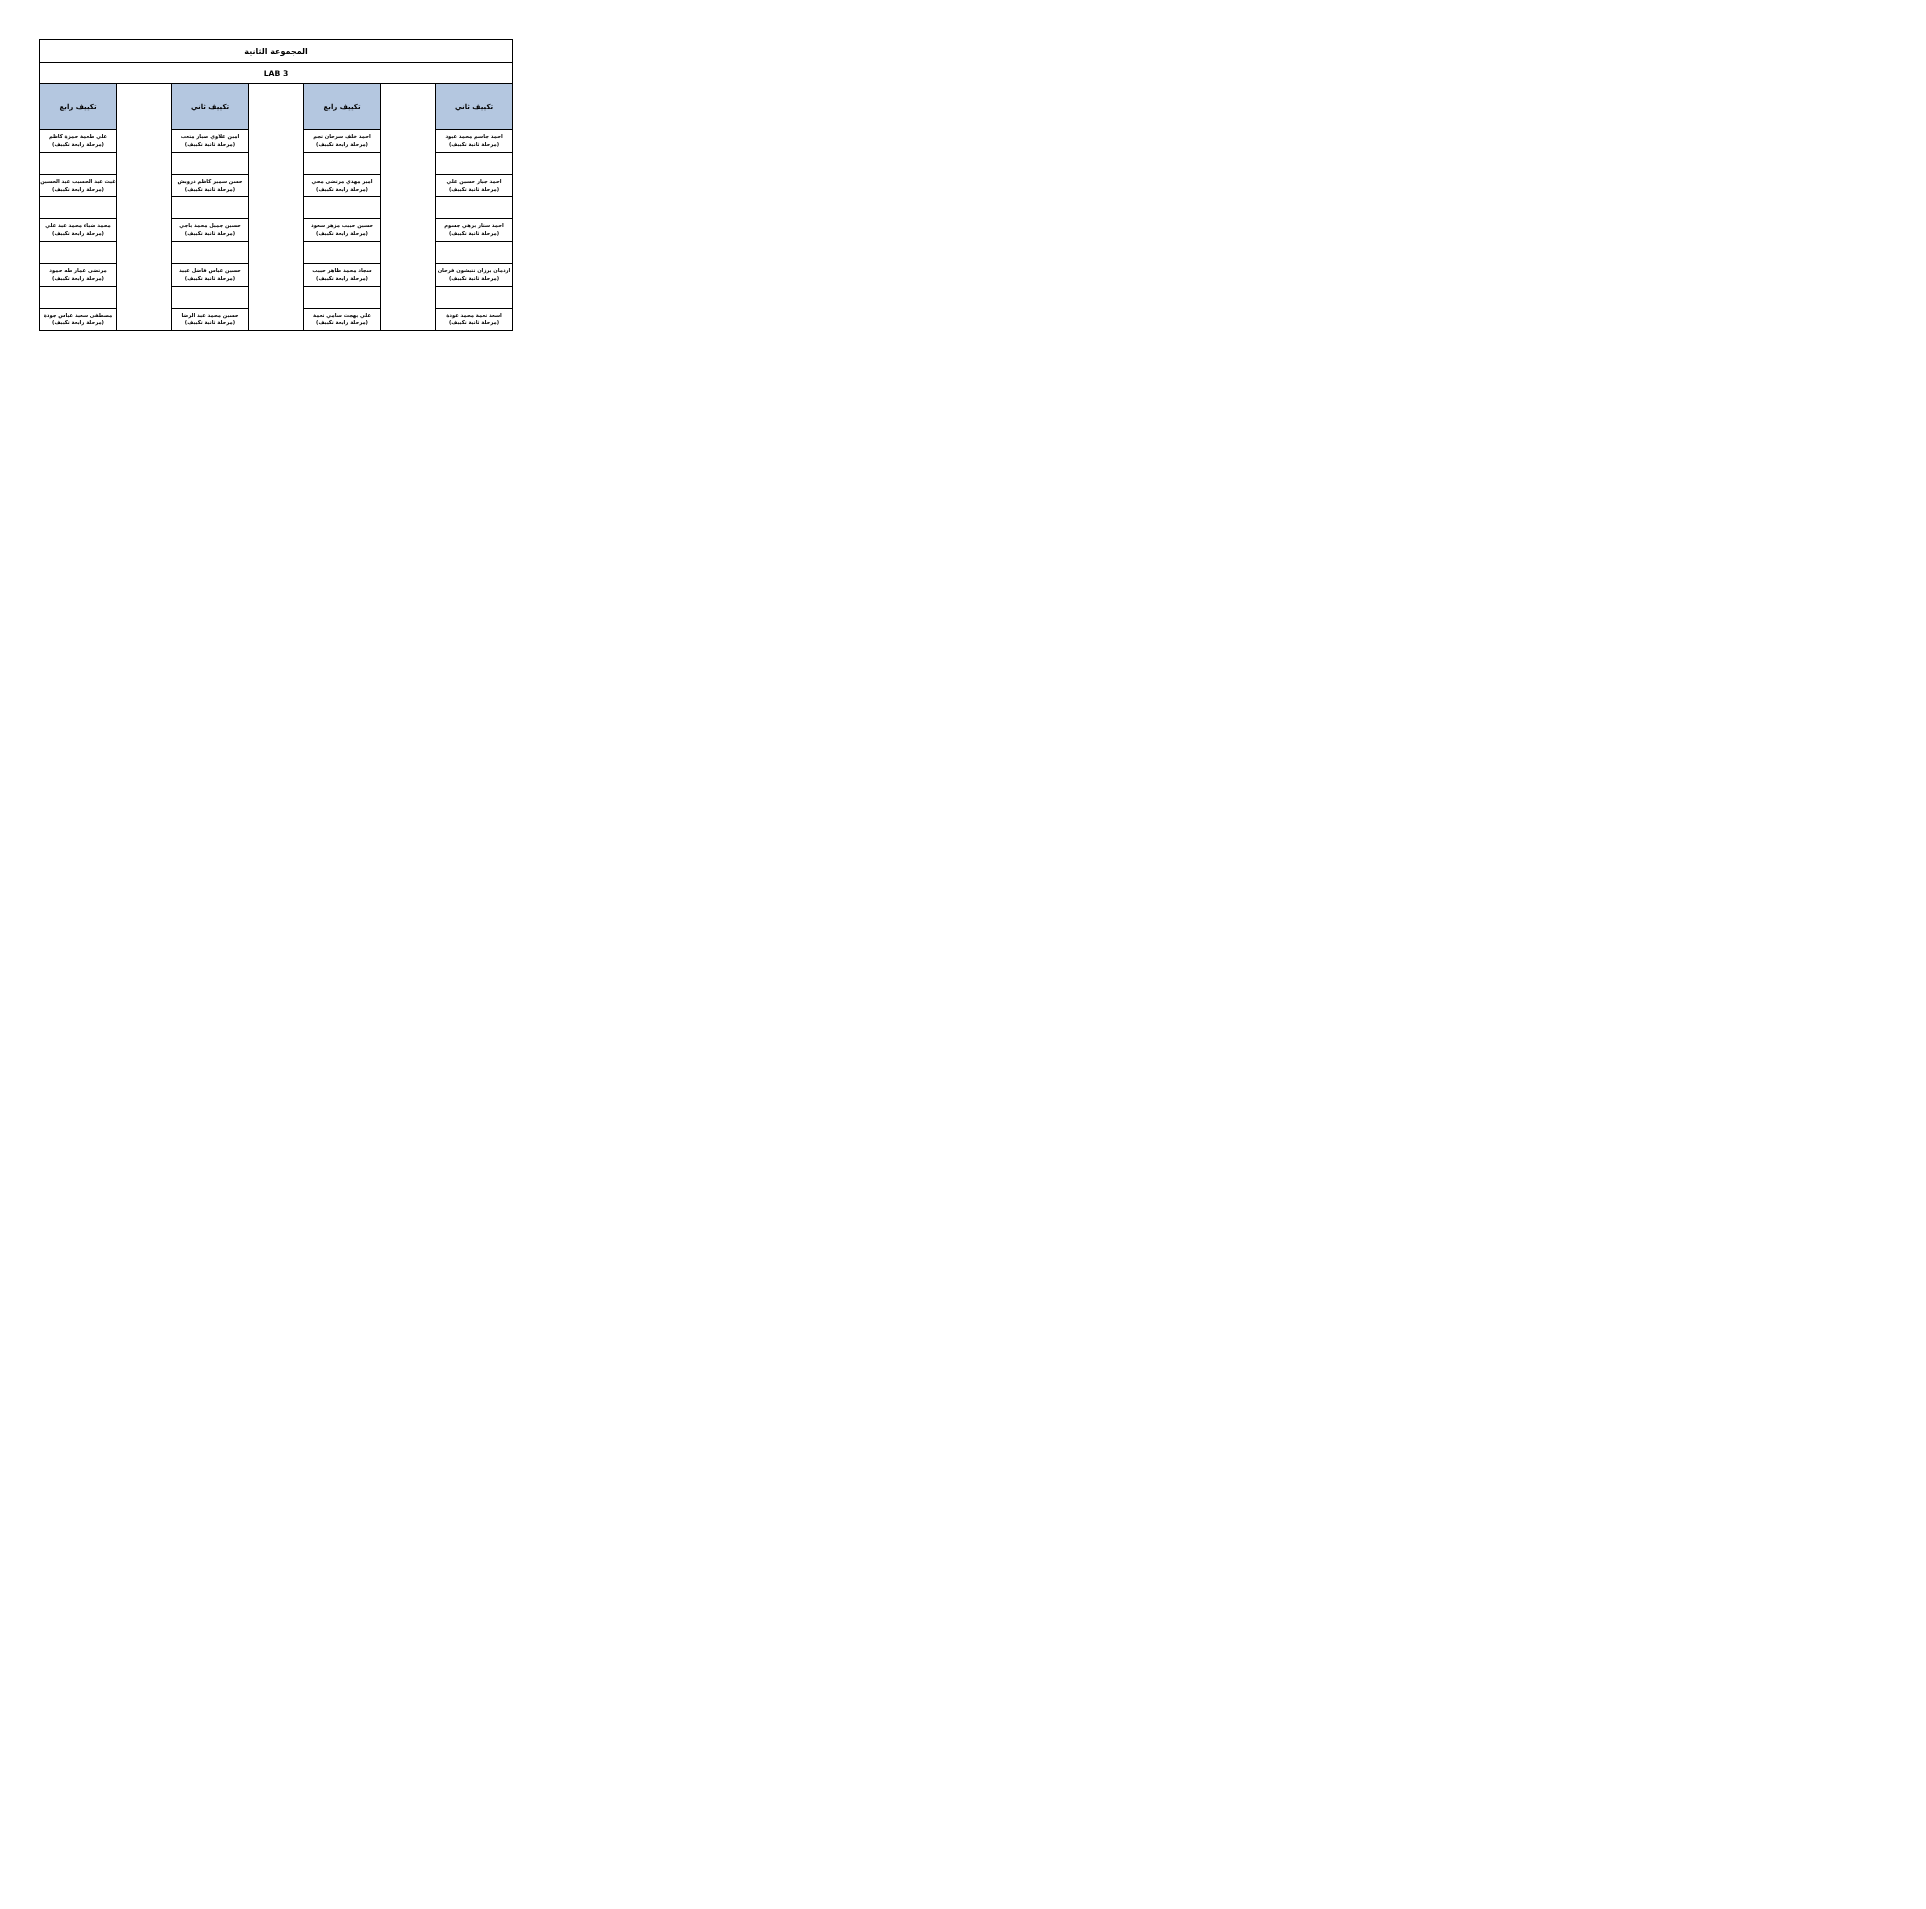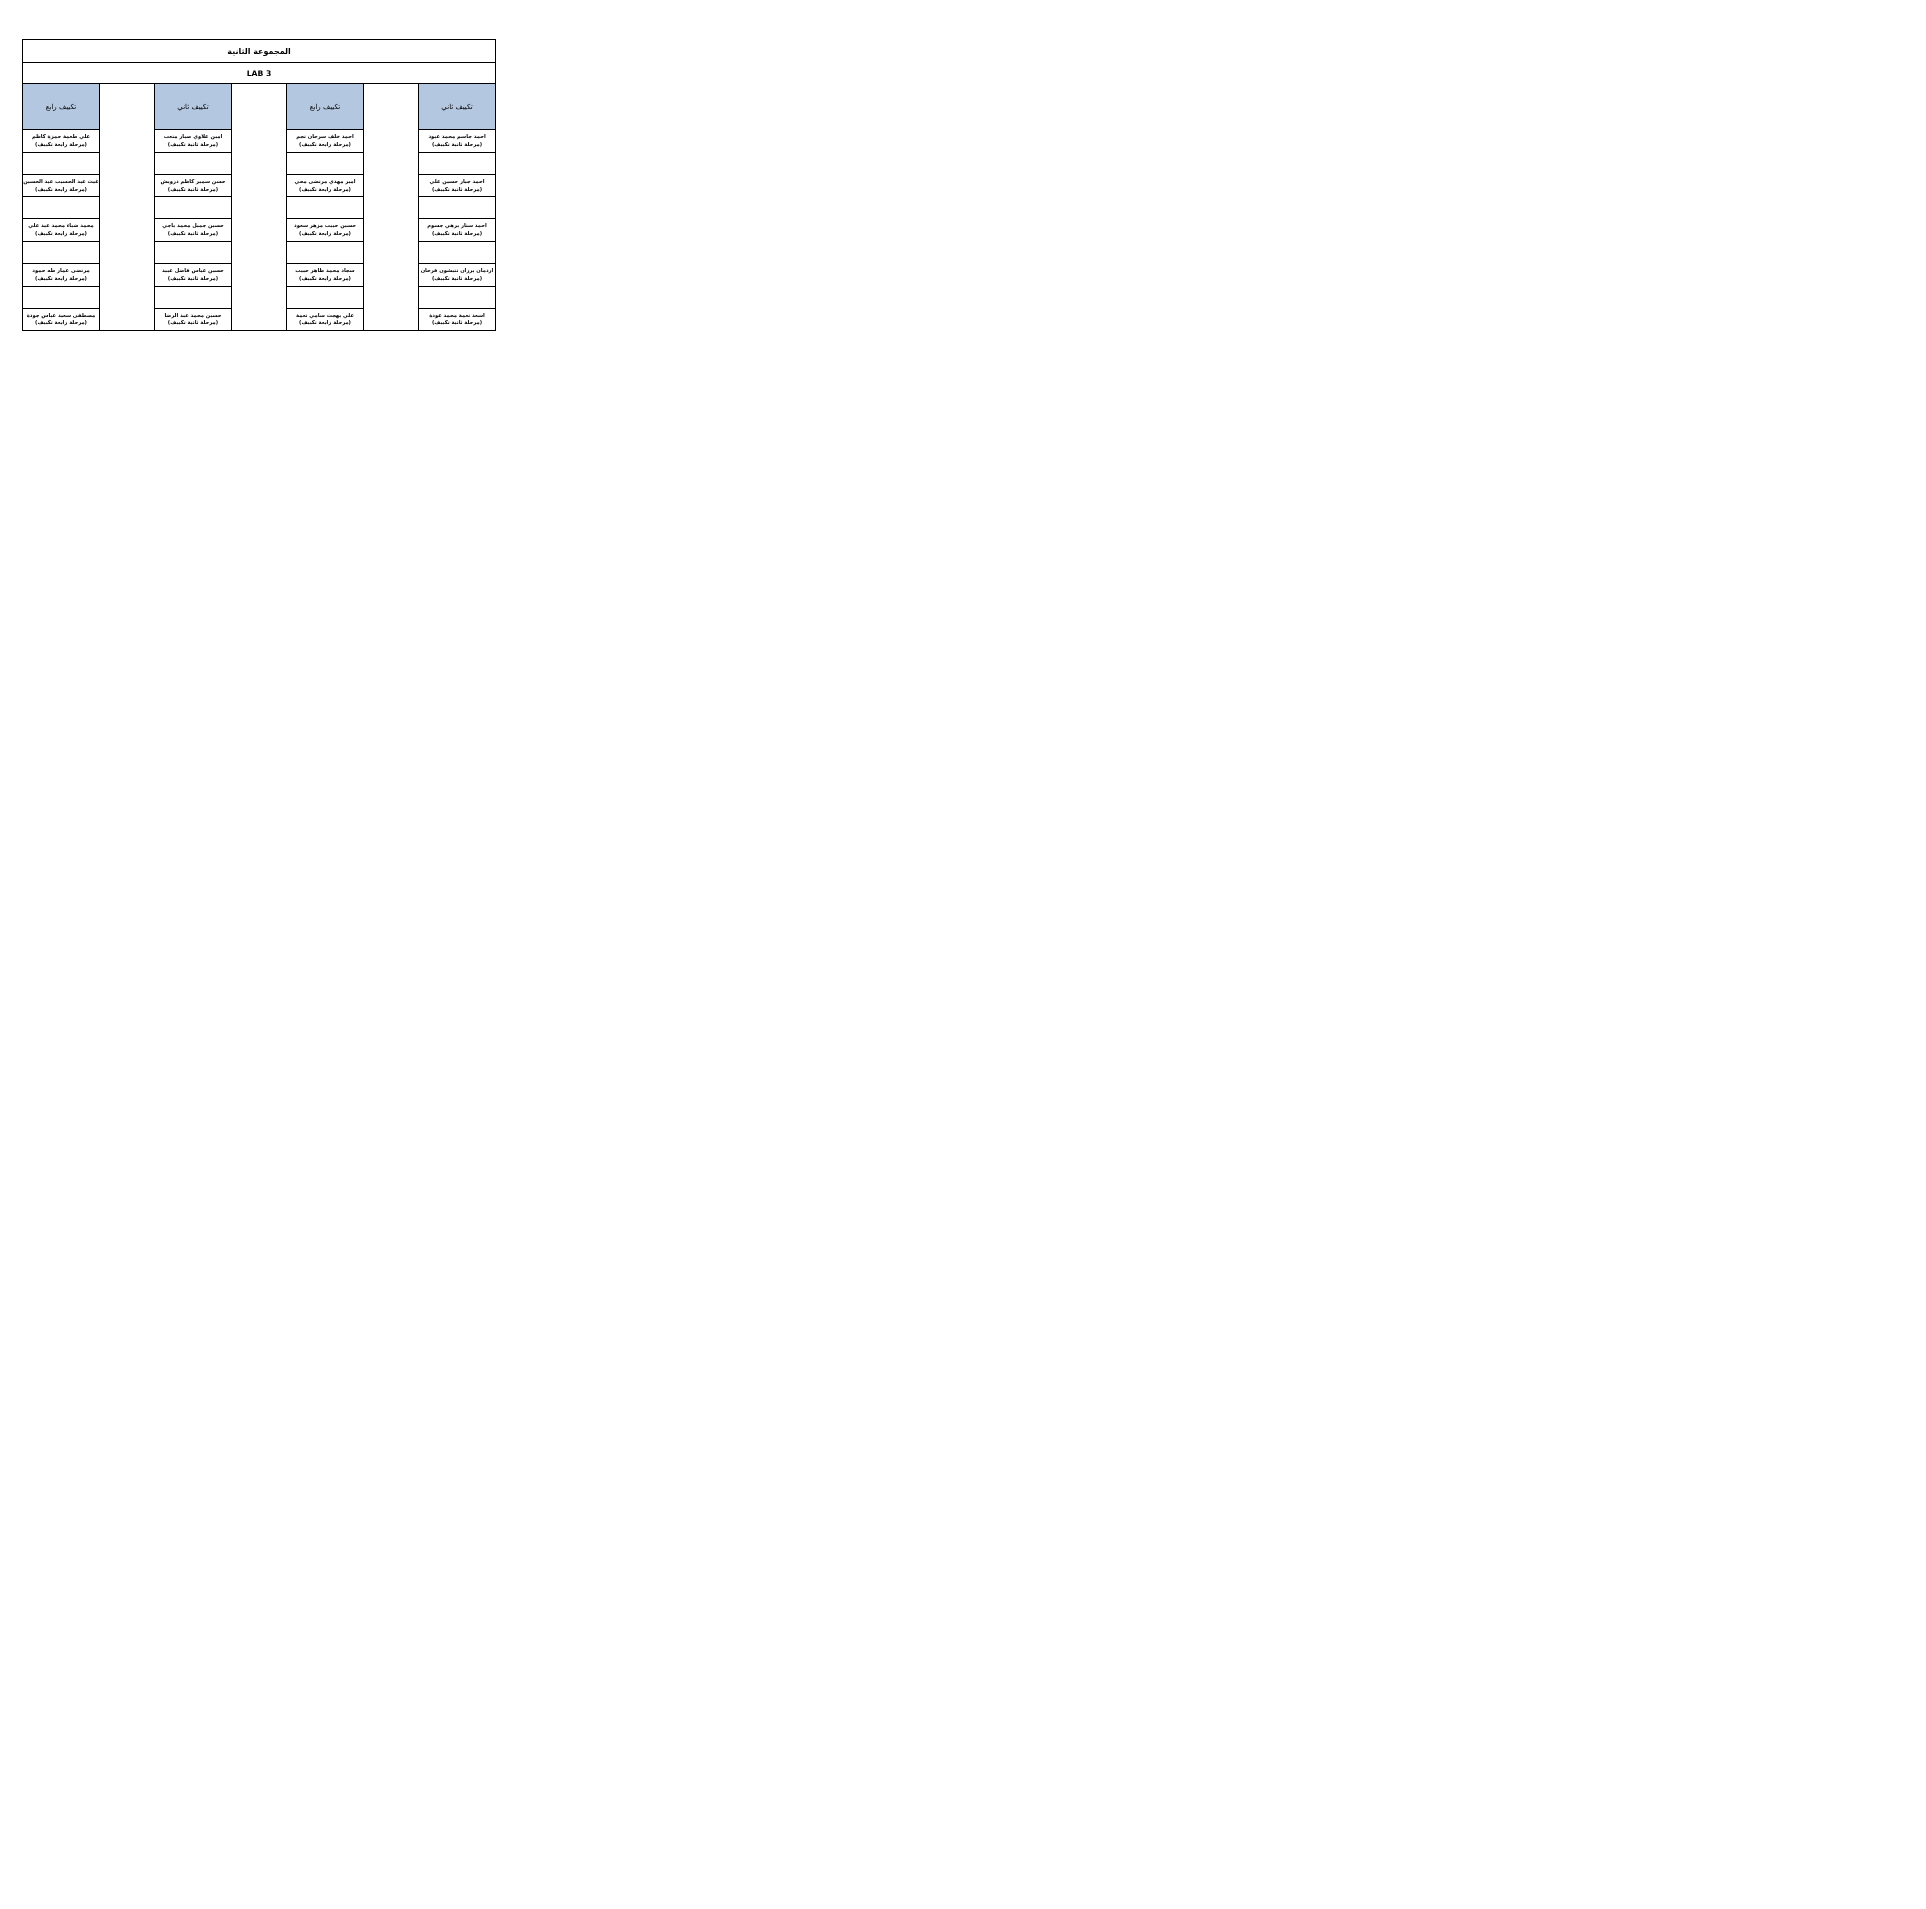--- a/index.html
+++ b/index.html
@@ -11,21 +11,21 @@
     position: relative;
     width: 540px;
     height: 382px;
     background: #ffffff;
     font-family: "DejaVu Sans", sans-serif;
     color: #000000;
     overflow: hidden;
   }
   table.schedule {
     position: absolute;
-    left: 22px;
+    left: 39px;
     top: 39px;
     width: 472px;
     border-collapse: collapse;
     table-layout: fixed;
   }
   table.schedule td {
     border: 1.2px solid var(--border, #000);
     padding: 0;
     text-align: center;
     vertical-align: middle;
@@ -37,21 +37,21 @@
     font-weight: bold;
   }
   .lab-cell {
     height: 20px;
     font-size: 7.7px;
     font-weight: bold;
   }
   .hdr {
     height: 45px;
     font-size: 7px;
-    font-weight: normal;
+    font-weight: bold;
     background: var(--header_bg, #b4c7e0);
   }
   .name-cell {
     height: 21.6px;
     font-size: 5.2px;
     font-weight: bold;
     line-height: 1.5;
   }
   .empty-cell {
     height: 21px;

